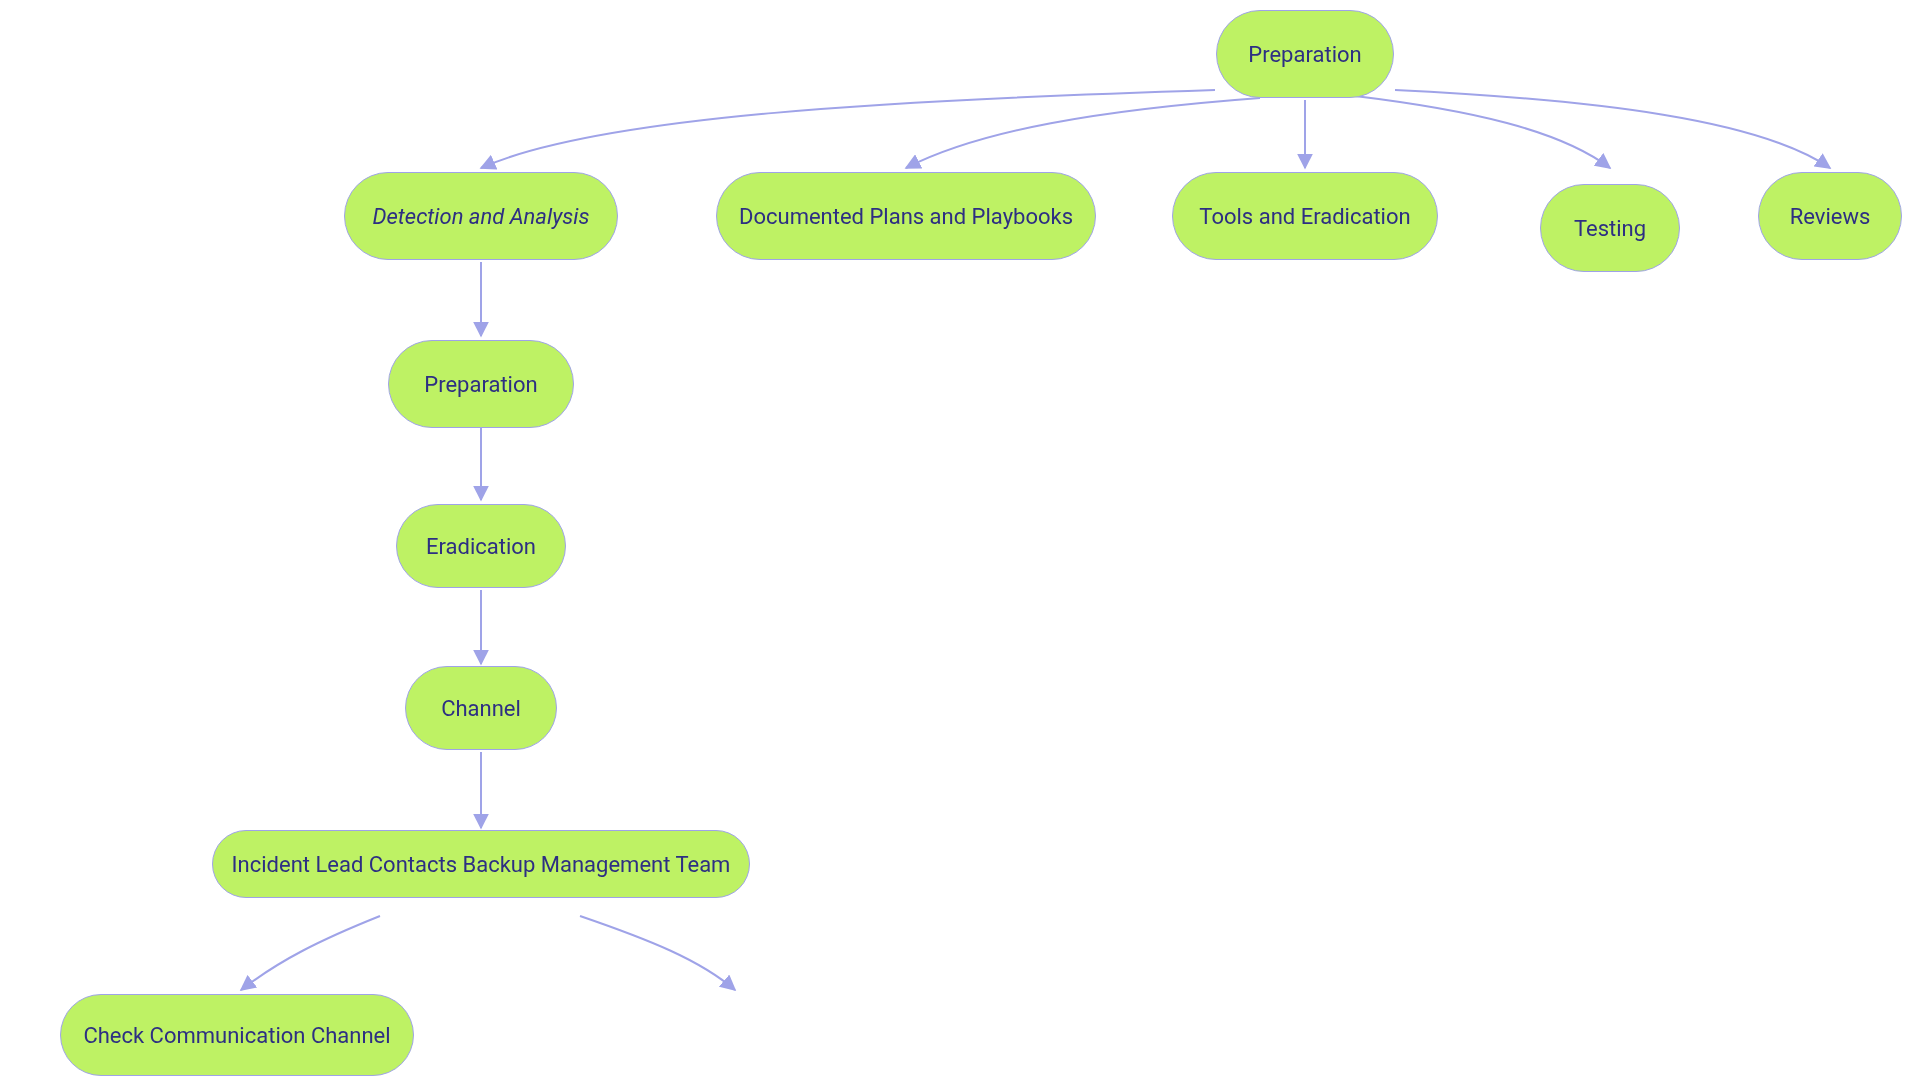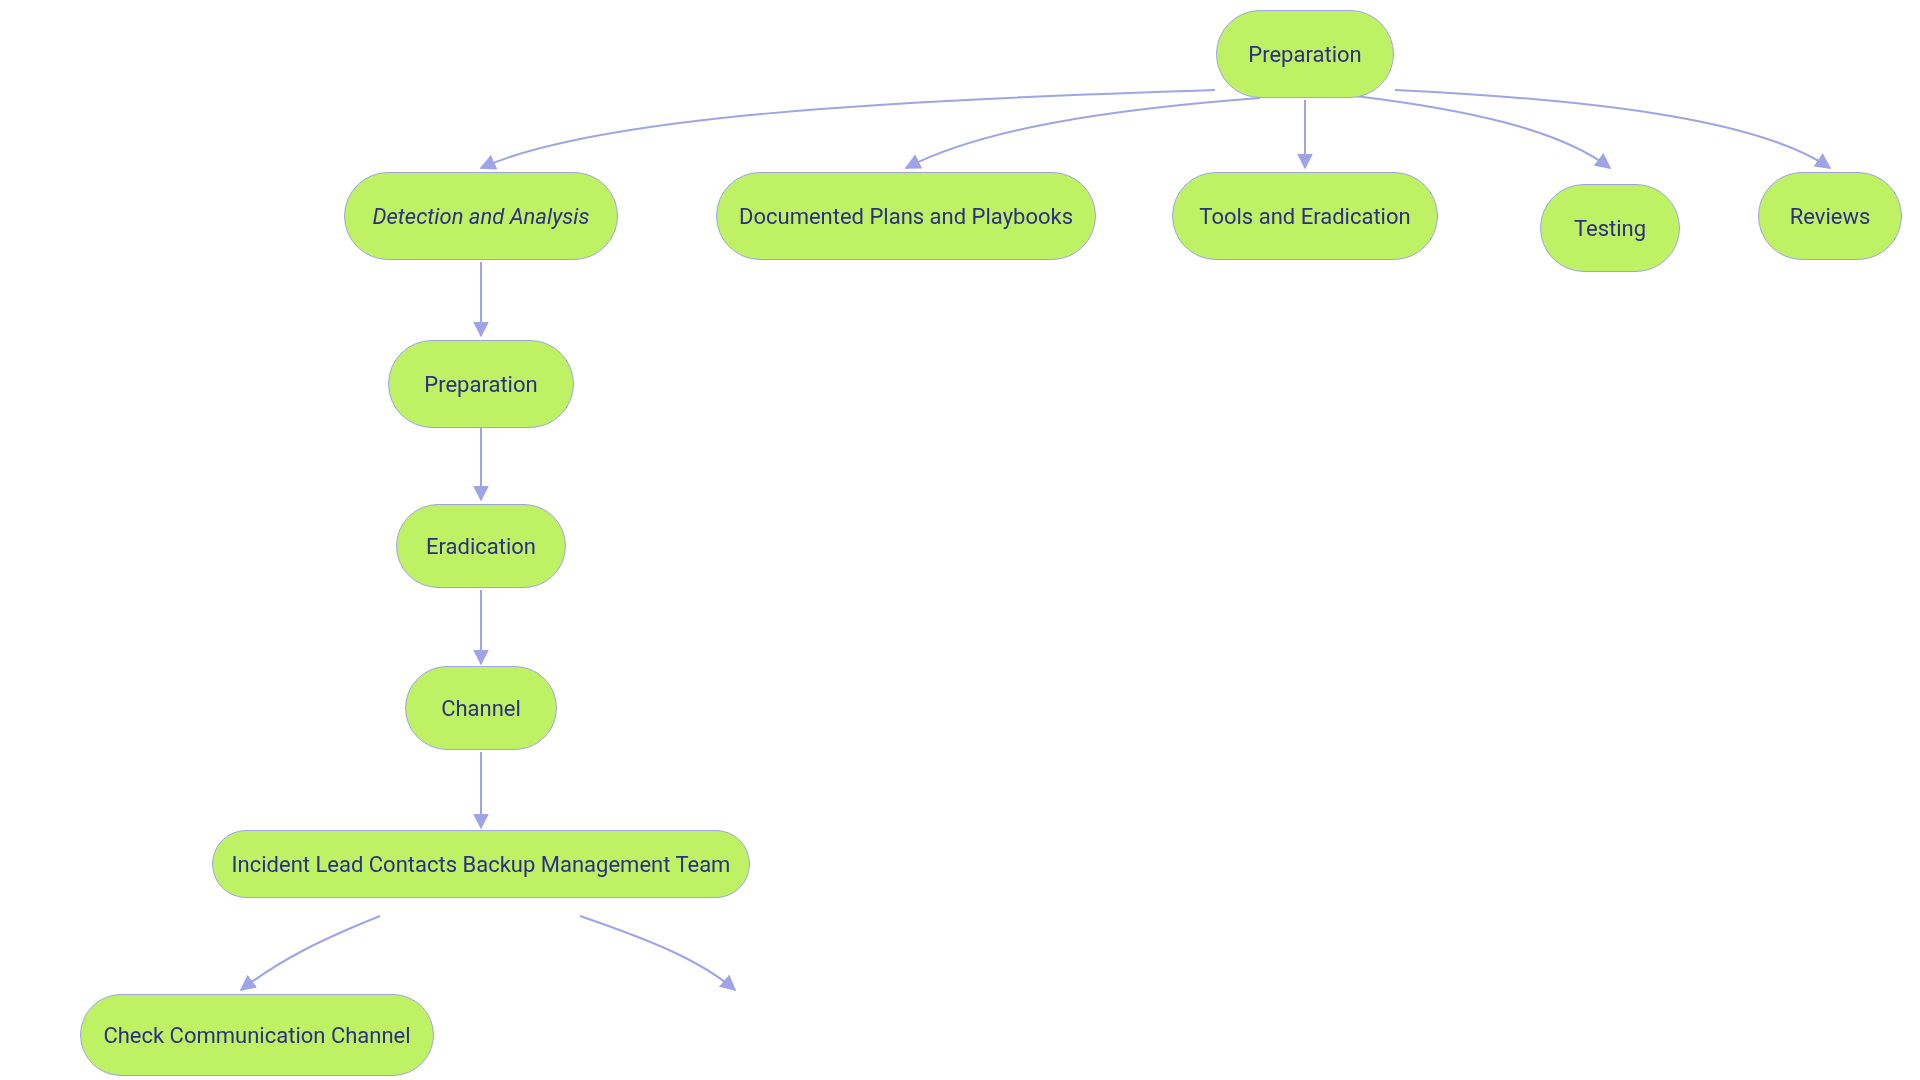--- a/index.html
+++ b/index.html
@@ -92,16 +92,16 @@
   <div class="node" style="left:1758px; top:172px; width:144px; height:88px;">Reviews</div>
 
   <div class="node" style="left:388px; top:340px; width:186px; height:88px;">Preparation</div>
 
   <div class="node" style="left:396px; top:504px; width:170px; height:84px;">Eradication</div>
 
   <div class="node" style="left:405px; top:666px; width:152px; height:84px;">Channel</div>
 
   <div class="node" style="left:212px; top:830px; width:538px; height:68px;">Incident Lead Contacts Backup Management Team</div>
 
-  <div class="node" style="left:80px; top:994px; width:354px; height:82px;text-align:center;">Check Communication Channel</div>
+  <div class="node" style="left:60px; top:994px; width:354px; height:82px;text-align:center;">Check Communication Channel</div>
 
 
 </div>
 
 </body></html>

